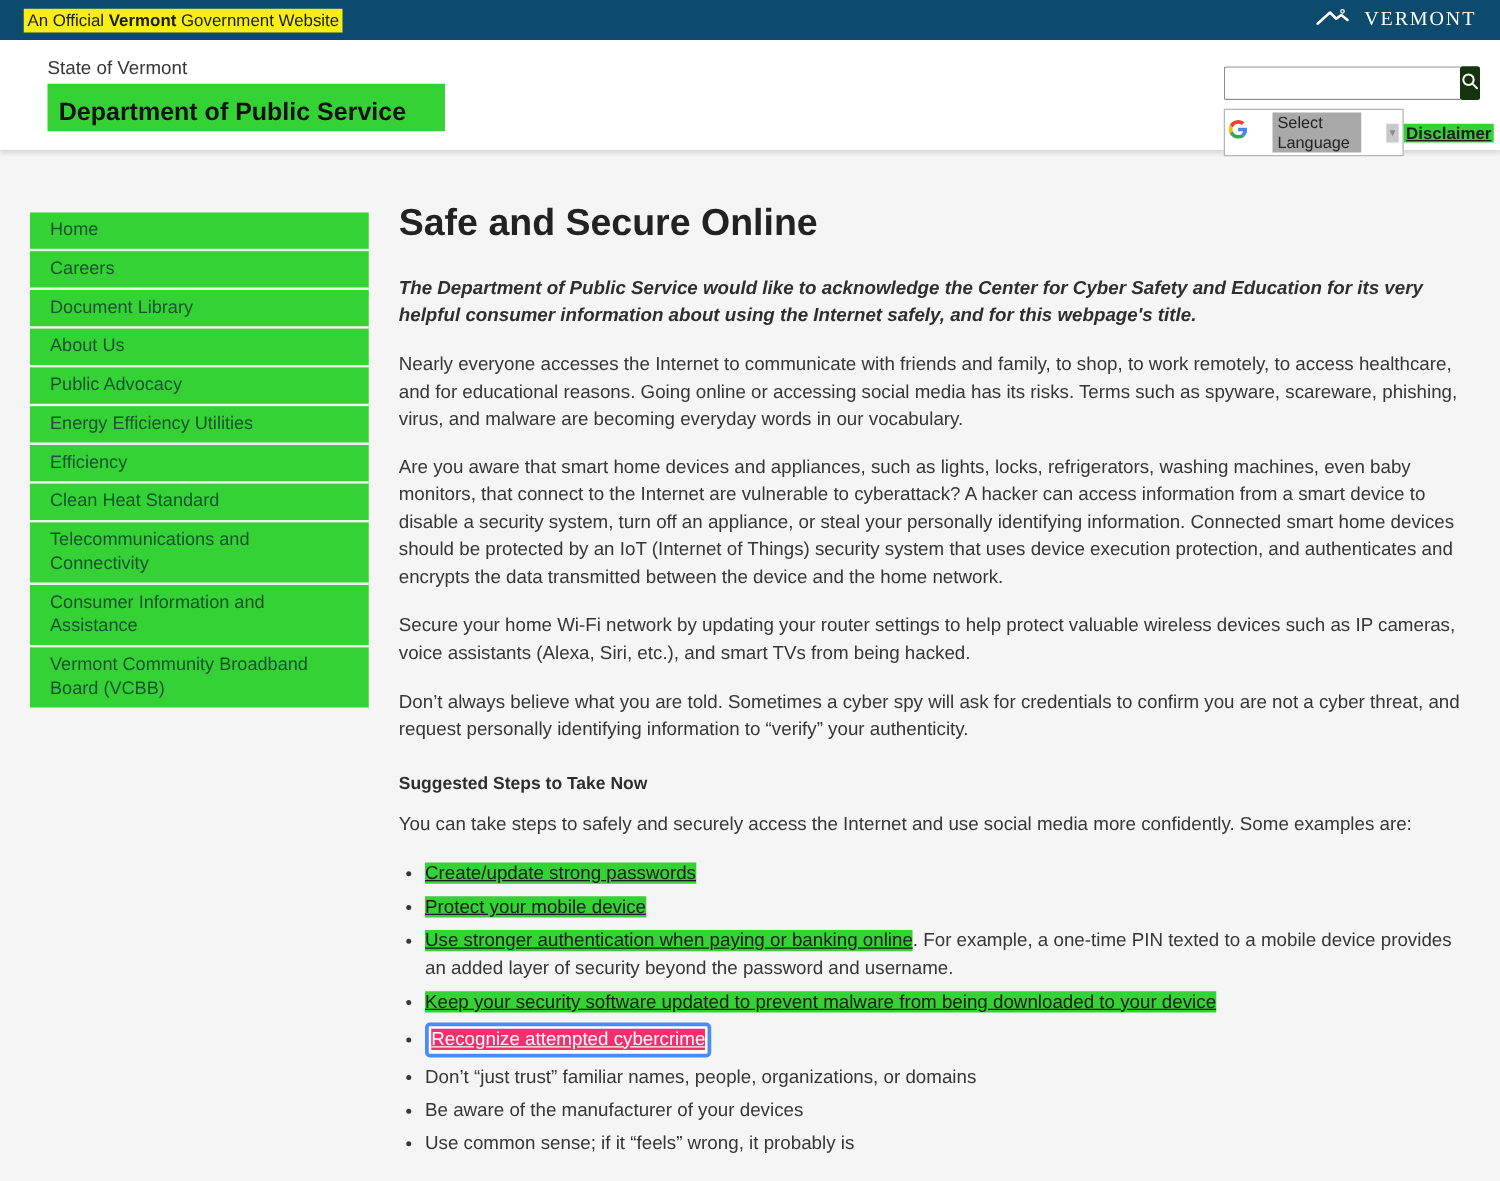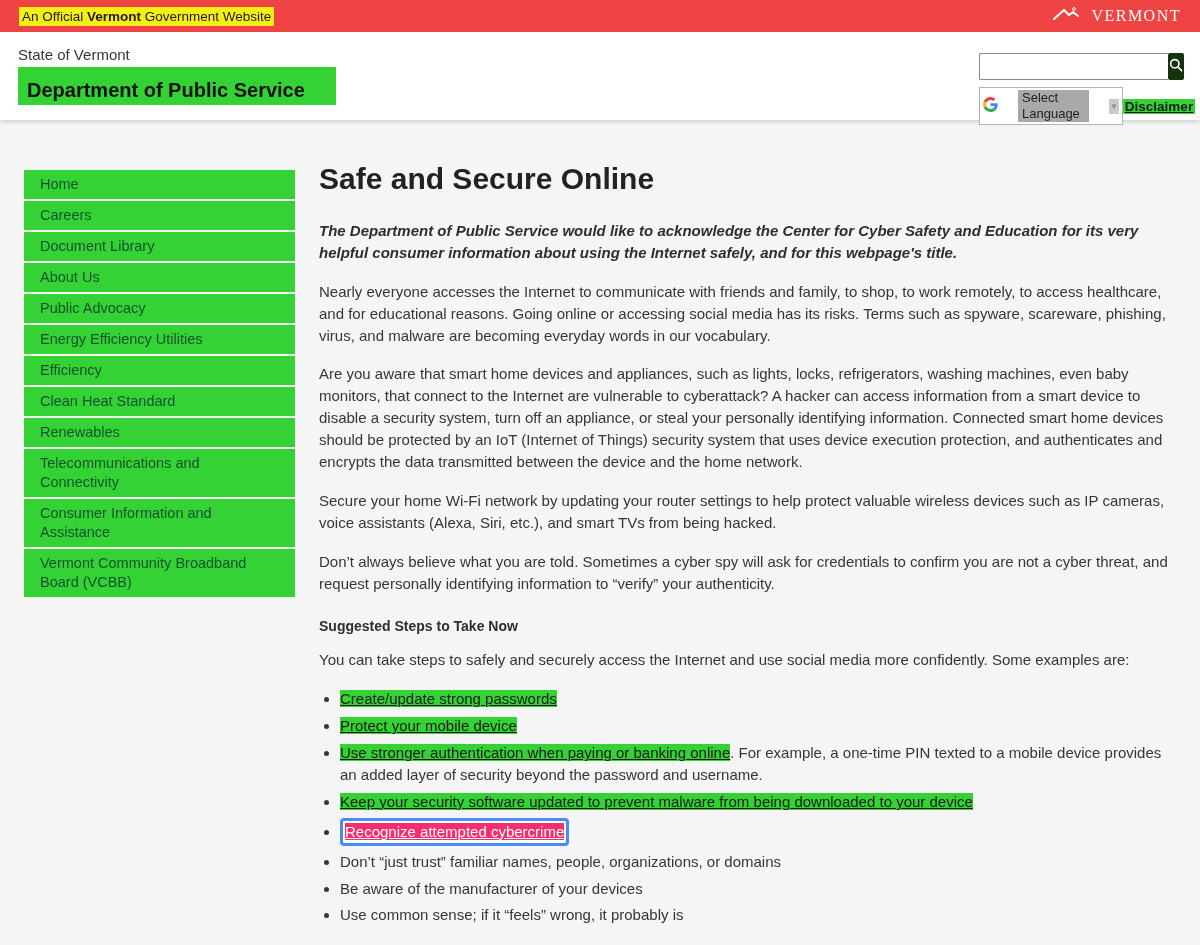--- a/index.html
+++ b/index.html
@@ -1,32 +1,32 @@
 <!DOCTYPE html>
 <html><head>
 <meta charset="utf-8">
 <style>
   * { margin:0; padding:0; box-sizing:border-box; }
   html,body { width:1200px; height:945px; overflow:hidden; background:#fff;
     font-family:"Liberation Sans", sans-serif; }
 
   
-  .top-banner { height:32px; background:#ef4444; display:flex;
+  .top-banner { height:32px; background:#0c4a6e; display:flex;
     justify-content:space-between; align-items:center; padding:0 19px; }
   .official { font-size:13.5px; color:#1c1c1c; background:#f7ee18;
     padding:1px 3px; line-height:17px; }
   .official b { font-weight:bold; }
   .vt-logo { display:flex; align-items:center; gap:4px; }
   .vt-logo-text { color:#fff; font-family:"Liberation Serif", serif;
     font-size:16px; letter-spacing:1.5px; }
 
   
   .site-header { position:relative; height:88px; background:#fff;
     box-shadow:0 2px 4px rgba(0,0,0,.15); z-index:2; }
-  .agency-block { position:absolute; left:18px; top:14px; }
+  .agency-block { position:absolute; left:38px; top:14px; }
   .agency-state { font-size:15px; color:#363636; margin-bottom:4px; }
   .agency-dept { display:inline-block; width:318px; background:#35d235;
     color:#111; font-size:20px; font-weight:bold; padding:12px 9px 3px; }
   .header-right { position:absolute; right:19px; top:21px; width:202px; }
   .search-row { display:flex; height:27px; }
   .search-input { flex:1; border:1px solid #8a8a8a; border-right:none;
     border-radius:2px 0 0 2px; padding:0 6px; font-size:13px; outline:none; }
   .search-btn { width:38px; background:#16330f; border:none;
     border-radius:2px; display:flex; align-items:center; justify-content:center;
     cursor:pointer; }
@@ -135,23 +135,20 @@
     <li>
         <a>Energy Efficiency Utilities</a>
       </li>
     <li>
         <a>Efficiency</a>
       </li>
     <li>
         <a>Clean Heat Standard</a>
       </li>
     <li>
-        <a>Renewables</a>
-      </li>
-    <li>
         <a>Telecommunications and Connectivity</a>
       </li>
     <li>
         <a>Consumer Information and Assistance</a>
       </li>
     <li>
         <a>Vermont Community Broadband Board (VCBB)</a>
       </li>
   </ul>
 

